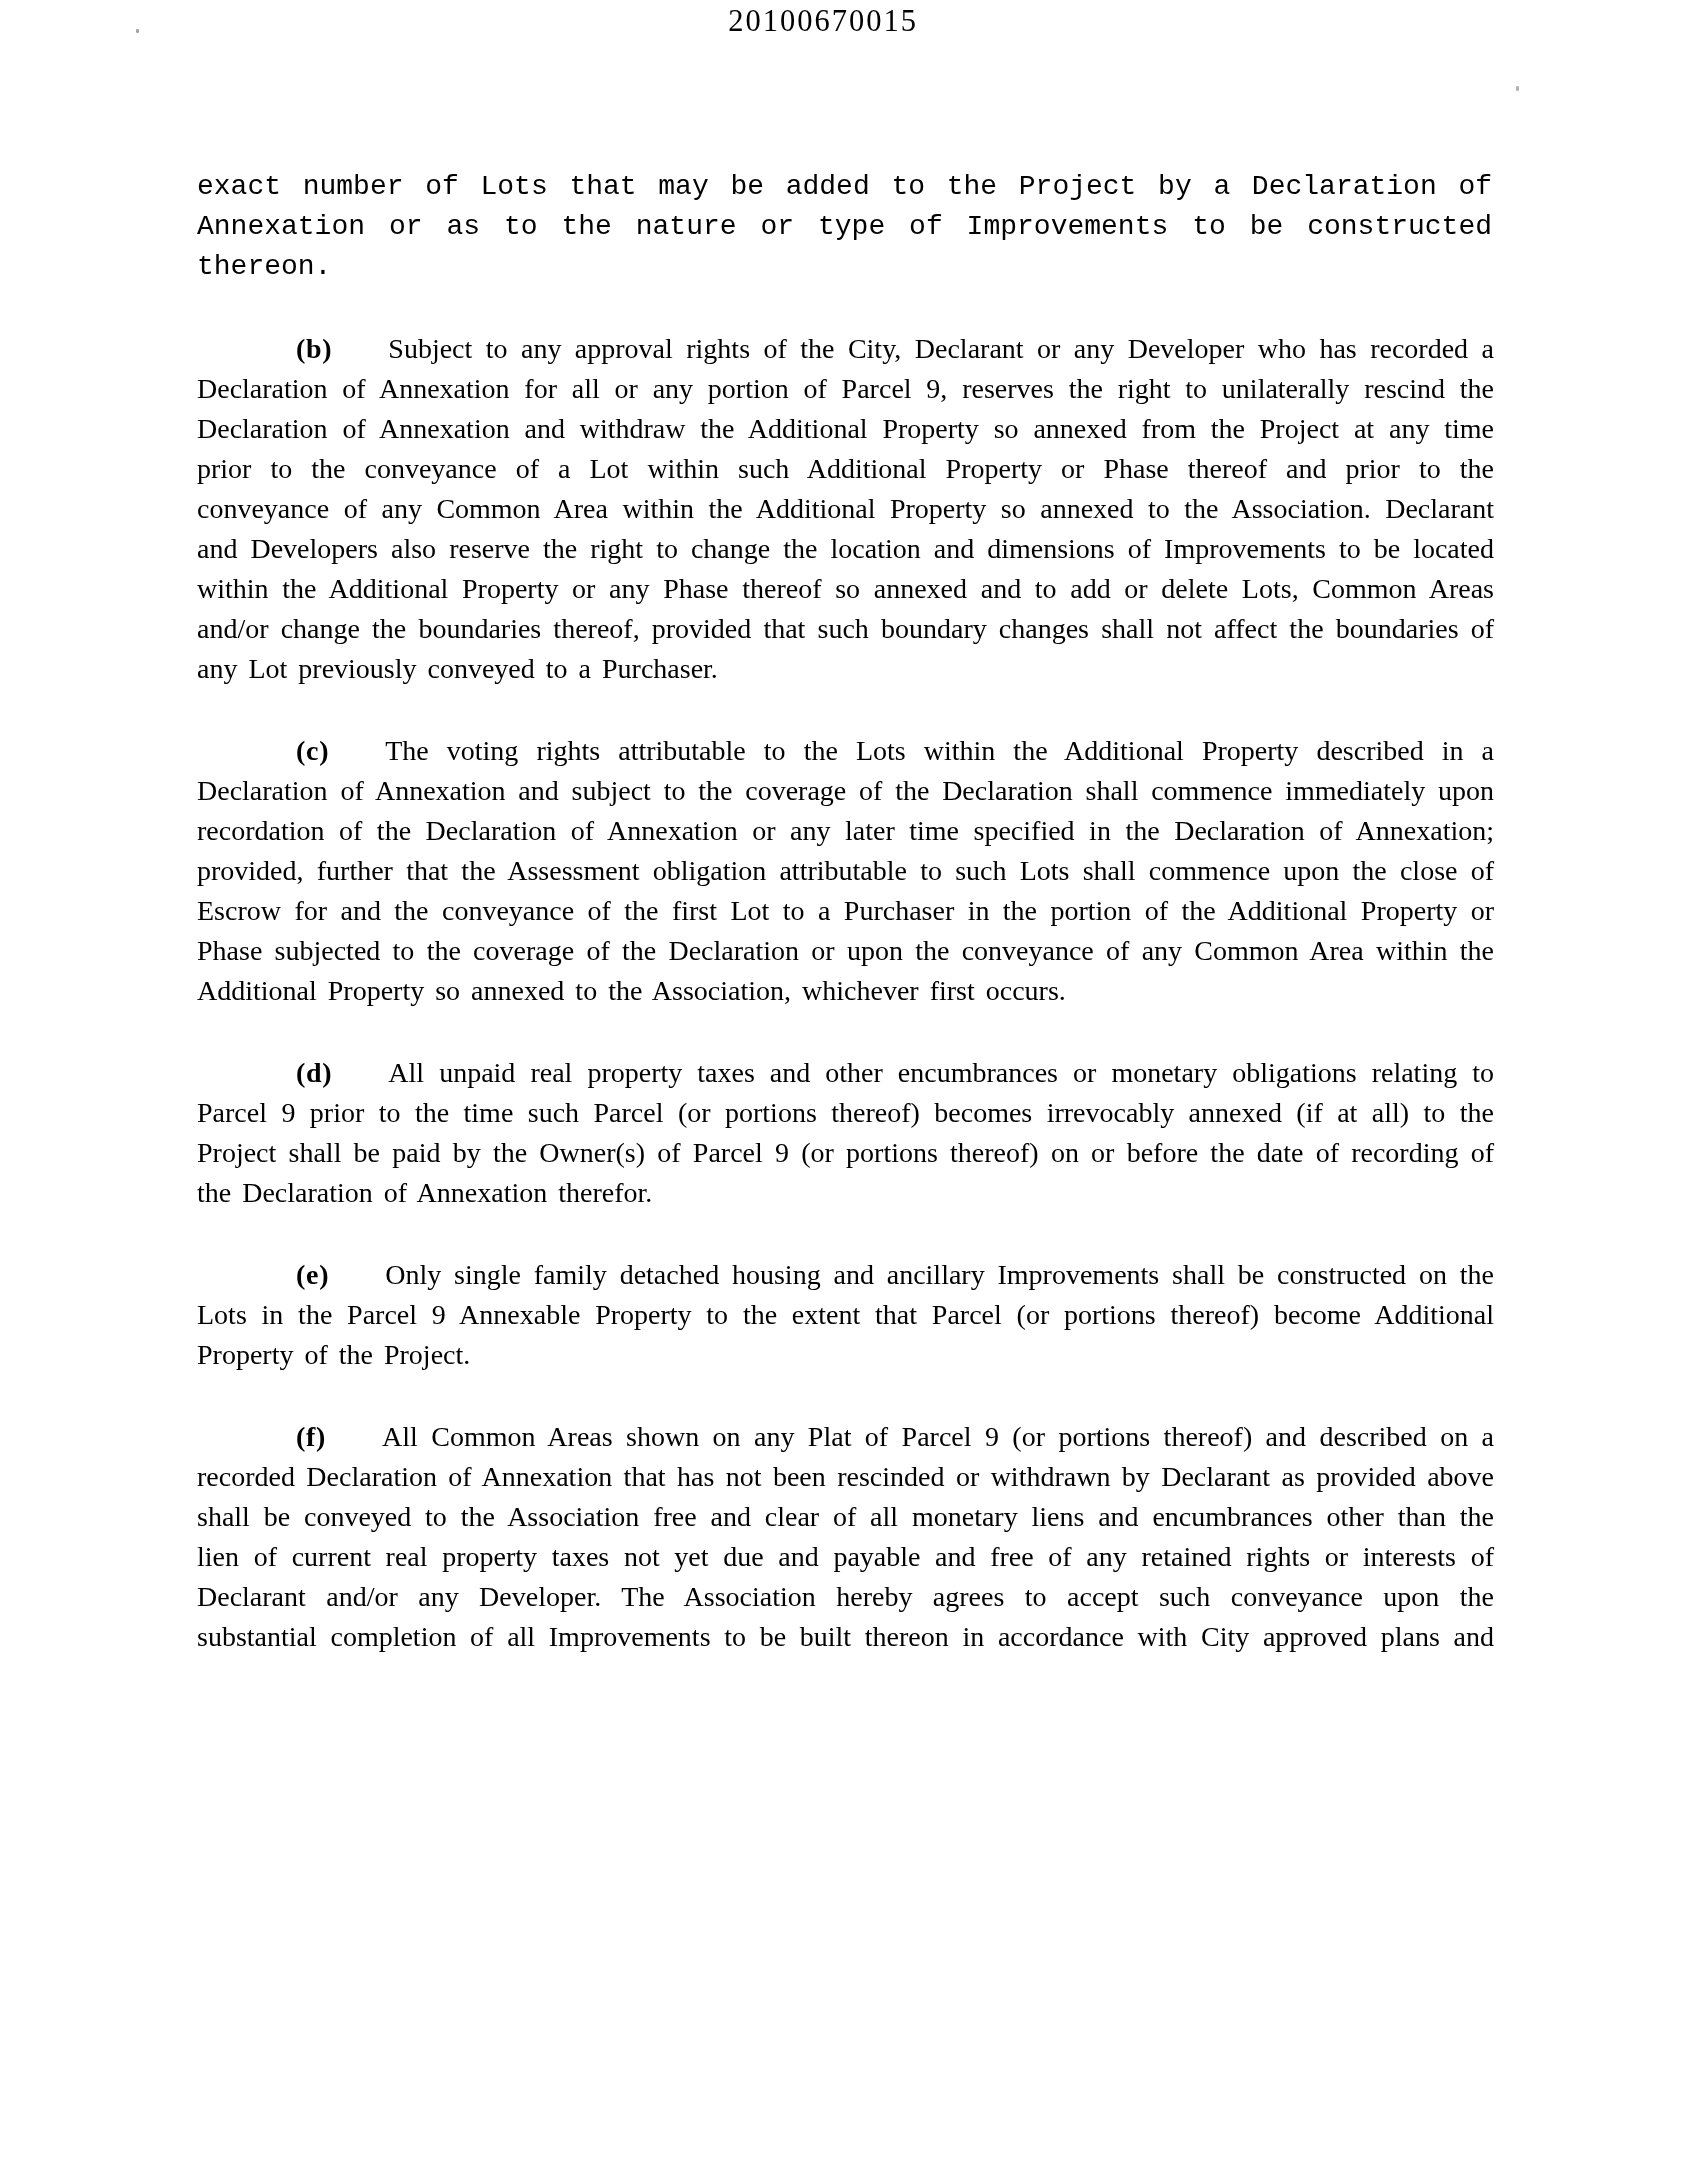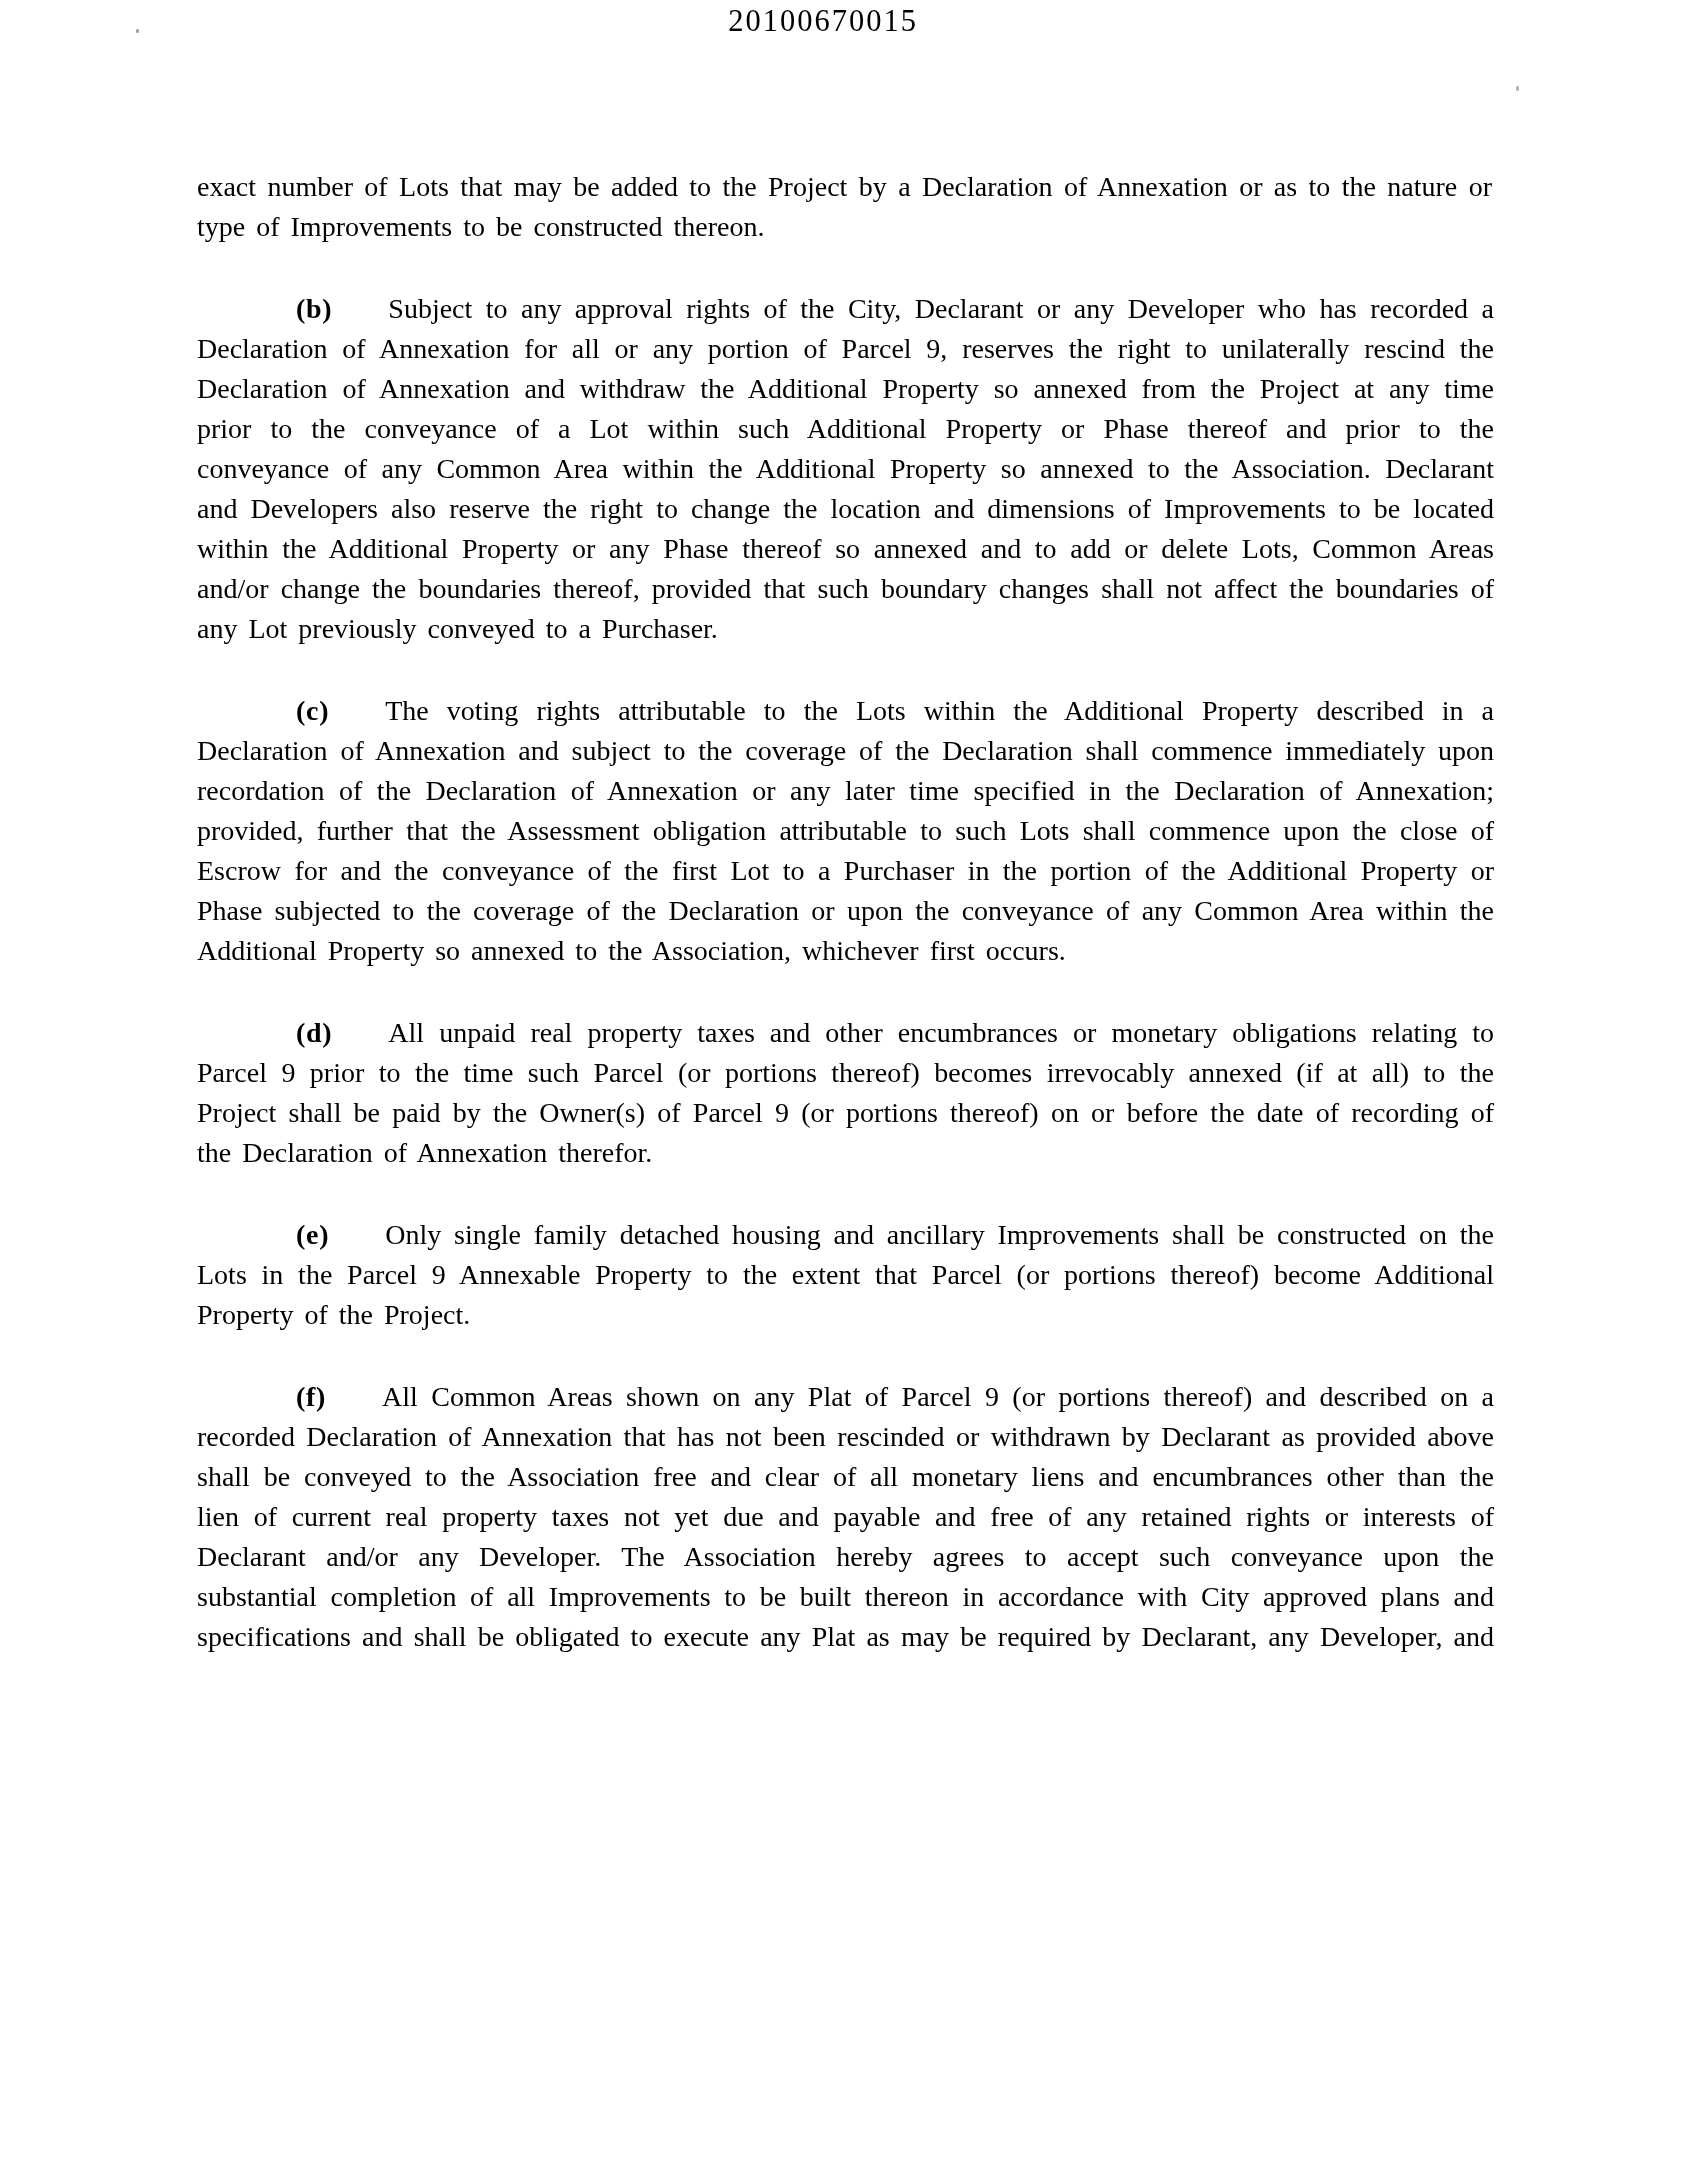--- a/index.html
+++ b/index.html
@@ -38,20 +38,21 @@
     text-align: justify;
     word-spacing: 4px;
   }
   .para {
     margin: 1px 0 42px 0;
     text-indent: 99px;
   }
   .para-cont {
     margin: 0 2px 42px 0;
     text-indent: 0;
+    font-family: Liberation Mono, monospace;
   }
   .plabel {
     font-weight: bold;
     letter-spacing: 0.7px;
   }
   .pgap {
     display: inline-block;
     width: 56px;
   }
   .page-number {

